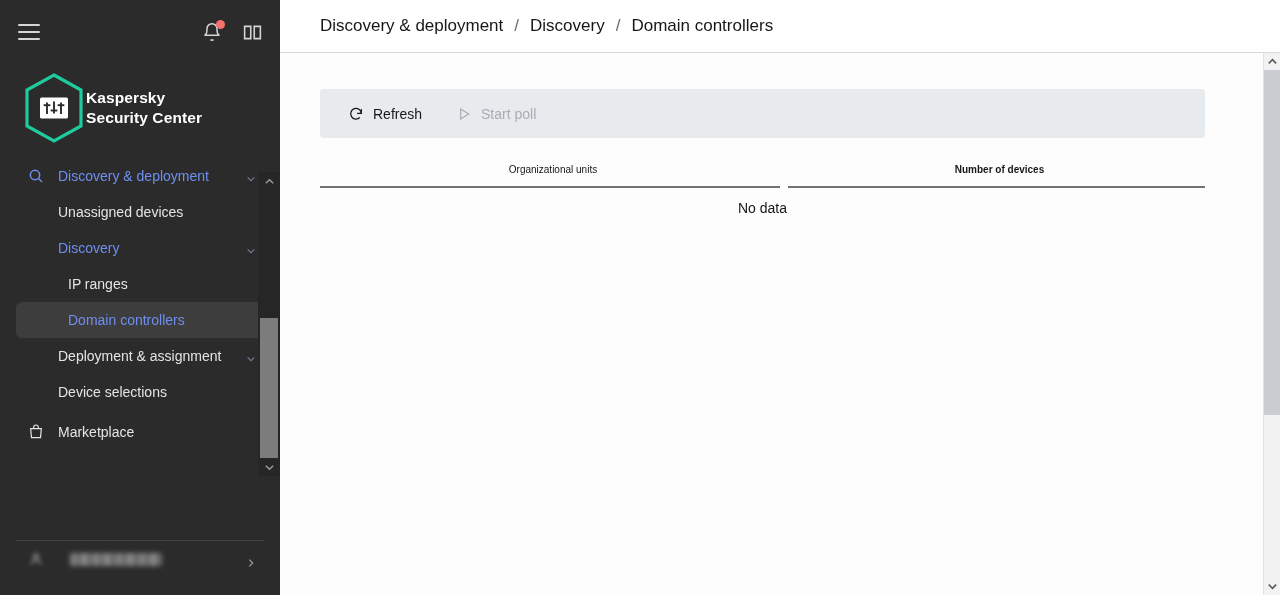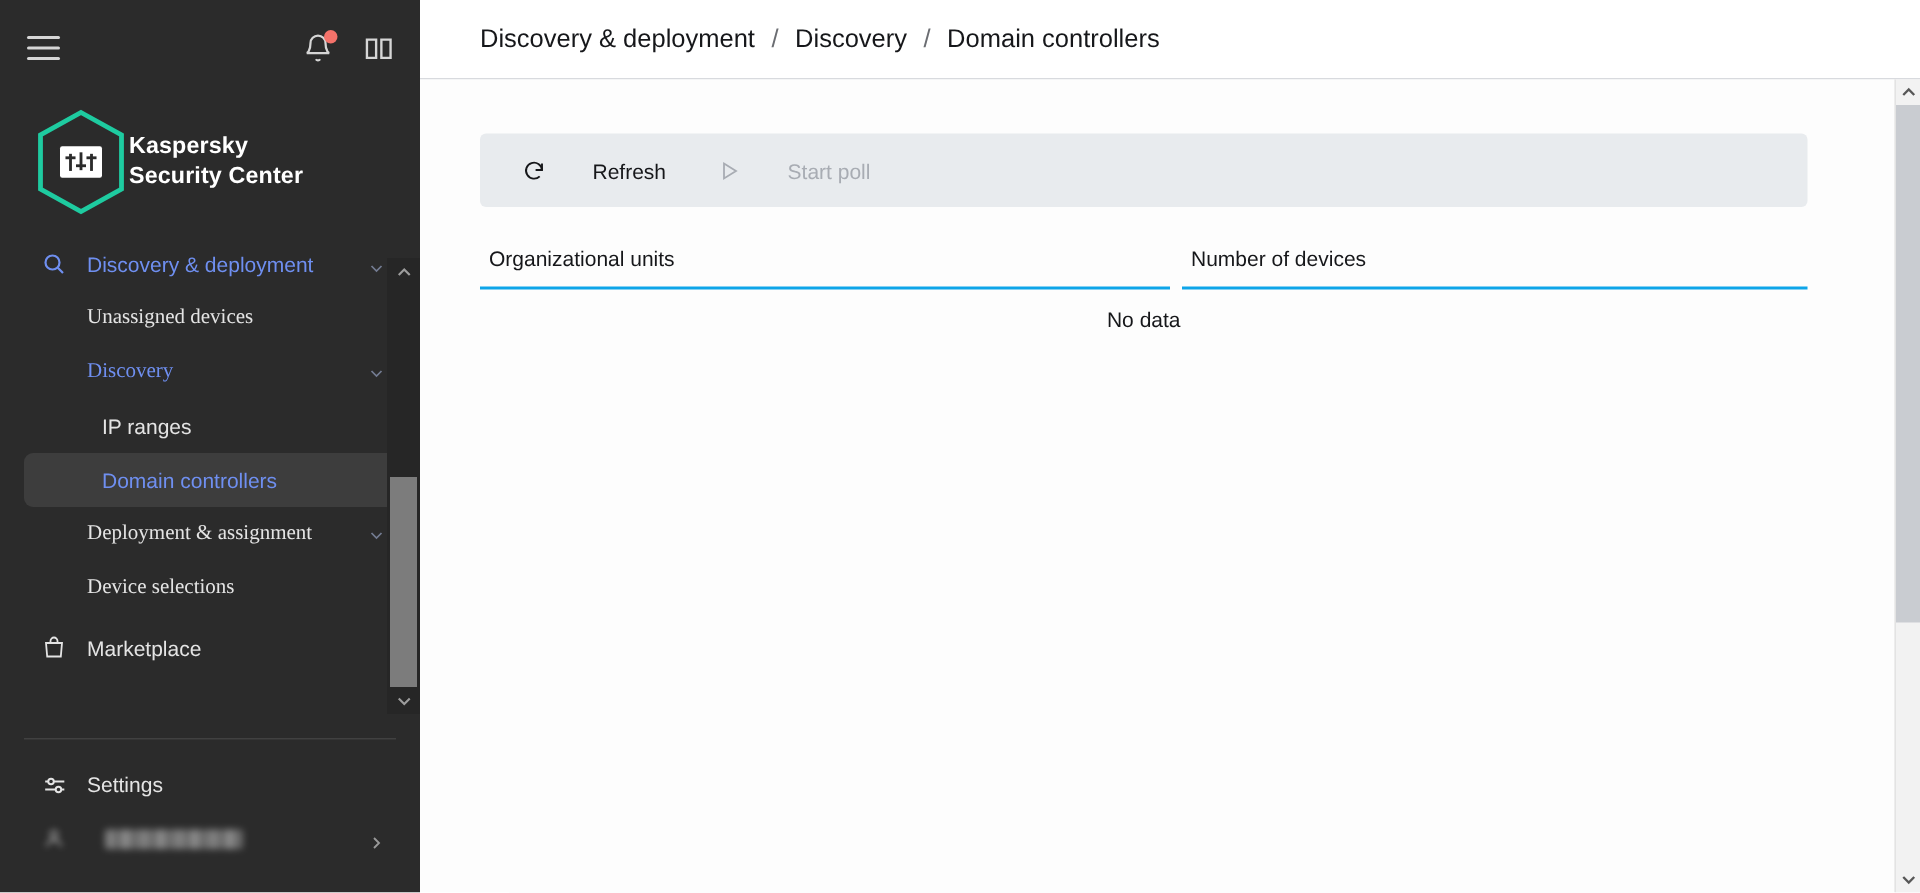--- a/index.html
+++ b/index.html
@@ -58,21 +58,21 @@
     height: 36px; margin: 0 16px; padding: 0 10px;
     border-radius: 6px; cursor: pointer; position: relative;
     font-size: 14px; color: #e4e4e4; white-space: nowrap;
   }
   .nav-item .nlabel { flex: 1; }
   .nav-item.blue .nlabel { color: #6f8ff0; }
   .nav-item.active { background: #3d3d3d; }
   .nav-item.active .nlabel { color: #6f8ff0; }
   .nav-ico { width: 20px; flex: 0 0 20px; margin-right: 12px; display: flex;
     align-items: center; justify-content: center; }
-  .nav-item.lvl1 { padding-left: 42px; font-family: Liberation Serif, serif; }
+  .nav-item.lvl1 { padding-left: 42px; }
   .nav-item.lvl2 { padding-left: 52px; }
   .chev { position: absolute; right: 8px; top: 50%; transform: translateY(-50%);
     width: 10px; height: 10px; opacity: .65; }
   .nav-gap { height: 4px; }
 
   .sb-divider { height: 1px; background: #414141; margin: 14px 16px 0 16px; }
 
   .sb-bottom { position: absolute; left: 0; right: 0; bottom: 0; padding-bottom: 18px; }
   .user-row {
     display: flex; align-items: center; height: 36px; margin: 0 16px;
@@ -117,34 +117,34 @@
 
   .toolbar {
     position: absolute; left: 40px; top: 36px; right: 58px; height: 49px;
     background: #e8ebee; border-radius: 4px;
     display: flex; align-items: center; padding-left: 18px; gap: 0;
   }
   .tb-btn {
     display: flex; align-items: center; height: 32px; padding: 0 10px;
     font-size: 14px; color: #16171a; cursor: pointer; border-radius: 3px;
     white-space: nowrap;
-    gap: 22px;
   }
   .tb-btn .tbi { margin-right: 9px; display: flex; align-items: center; }
   .tb-btn.disabled { color: #a8acb3; cursor: default; }
   .tb-gap { width: 14px; }
 
   .table { position: absolute; left: 40px; top: 101px; right: 58px; }
   .thead { display: flex; }
   .th {
-    font-size: 14px; color: #16171a; padding: 10px 0 11px 6px;
-    border-bottom: 2px solid #0ea5e9;
+    font-size: 10px; color: #16171a; padding: 10px 0 11px 6px;
+    border-bottom: 2px solid #737373;
+    text-align: center;
   }
   .th.c1 { width: 460px; margin-right: 8px; }
-  .th.c2 { flex: 1; }
+  .th.c2 { flex: 1; font-weight: bold; }
   .nodata { text-align: center; font-size: 14px; color: #16171a; padding-top: 12px; }
 
   
   .pscroll {
     position: absolute; right: 0; top: 53px; width: 17px; bottom: 0;
     background: #f2f2f2; border-left: 1px solid #e3e3e3;
   }
   .pscroll .arr {
     position: absolute; left: 0; width: 16px; height: 17px;
     display: flex; align-items: center; justify-content: center; background: #f2f2f2;
@@ -280,31 +280,20 @@
       <div class="sb-thumb"></div>
       <div class="arr dn">
         <svg width="11" height="9" viewBox="0 0 12 9" fill="none" stroke="#9b9b9b" stroke-width="1.6">
           <polyline points="2,2.5 6,6.5 10,2.5"></polyline>
         </svg>
       </div>
     </div>
 
     <div class="sb-bottom">
       <div class="sb-divider"></div>
-      <div class="nav-item" style="margin-top:12px">
-        <span class="nav-ico">
-          <svg width="17" height="17" viewBox="0 0 24 24" fill="none" stroke="#e4e4e4" stroke-width="1.8">
-            <line x1="3" y1="8.5" x2="21" y2="8.5"></line>
-              <circle cx="8.5" cy="8.5" r="2.6" fill="#2b2b2b"></circle>
-            <line x1="3" y1="16" x2="21" y2="16"></line>
-              <circle cx="15.5" cy="16" r="2.6" fill="#2b2b2b"></circle>
-          </svg>
-        </span>
-        <span class="nlabel">Settings</span>
-      </div>
       <div class="user-row">
         <span class="nav-ico user-ico">
           <svg width="16" height="16" viewBox="0 0 24 24" fill="none" stroke="#cfcfcf" stroke-width="1.8">
             <circle cx="12" cy="8" r="3.6"></circle>
               <path d="M5 20c0-4 3.2-6 7-6s7 2 7 6"></path>
           </svg>
         </span>
         <span class="user-name"></span>
         <span class="chev">
           <svg width="10" height="10" viewBox="0 0 12 12" fill="none" stroke="#d4d4d4" stroke-width="1.5">

